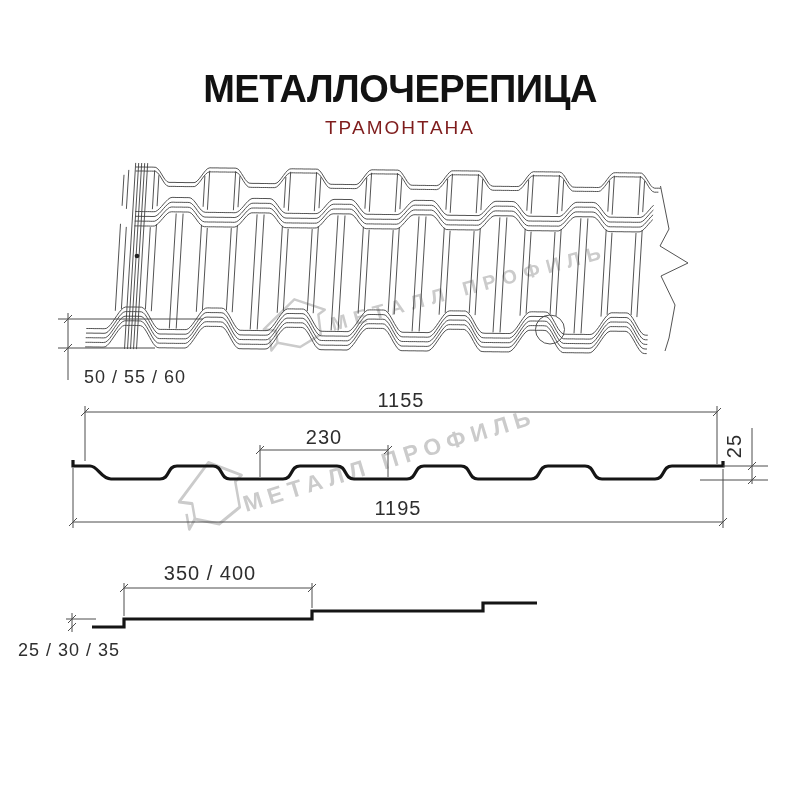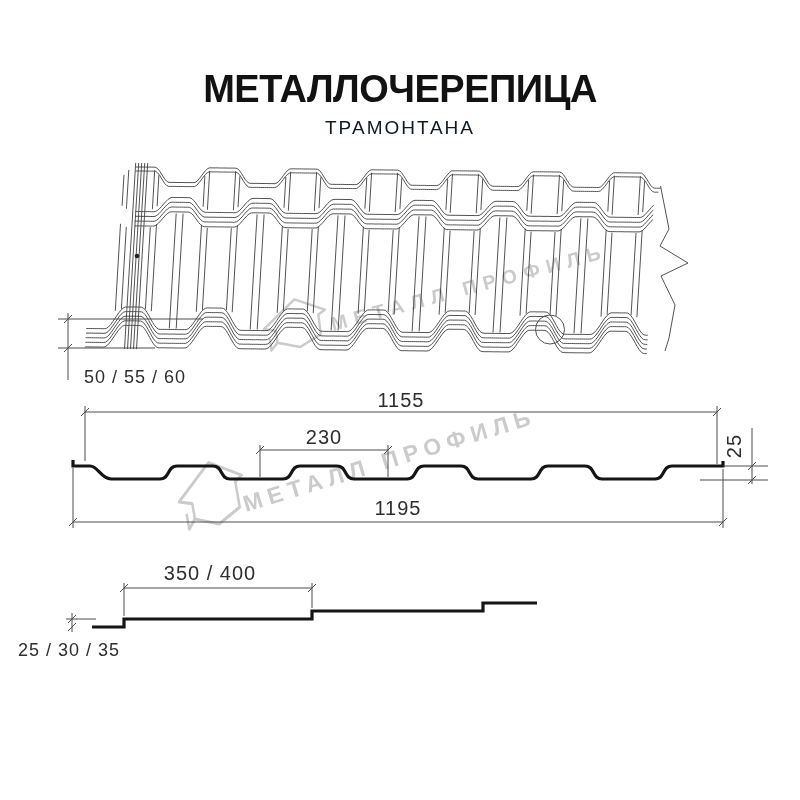--- a/index.html
+++ b/index.html
@@ -1,21 +1,21 @@
 <!DOCTYPE html>
 <html><head>
 <meta charset="utf-8">
 <style>
   html,body{margin:0;padding:0;background:#ffffff;width:800px;height:800px;overflow:hidden;
             font-family:"Liberation Sans", sans-serif;}
   .stage{position:relative;width:800px;height:800px;background:#fff;}
   .title{position:absolute;top:68px;left:0;width:800px;text-align:center;
          font-size:38px;font-weight:bold;letter-spacing:-0.5px;color:#121212;}
   .subtitle{position:absolute;top:117px;left:0;width:800px;text-align:center;
-            font-size:19px;font-weight:normal;letter-spacing:2px;color:#0f172a;}
+            font-size:19px;font-weight:normal;letter-spacing:2px;color:#7f1d1d;}
   svg{position:absolute;top:0;left:0;}
   .dim{stroke:#4d4d4d;stroke-width:1;fill:none;}
   .dimtext{fill:#2e2e2e;font-size:20px;letter-spacing:1px;}
   .dimtext-sm{fill:#2e2e2e;font-size:18px;letter-spacing:1px;}
   .thick{stroke:#151515;stroke-width:3.2;fill:none;}
   .wm{fill:none;stroke:#cbcbcb;stroke-width:2.4;stroke-linejoin:round;}
   .wmtext{fill:#cbcbcb;font-weight:bold;}
 </style>
 </head>
 <body>

